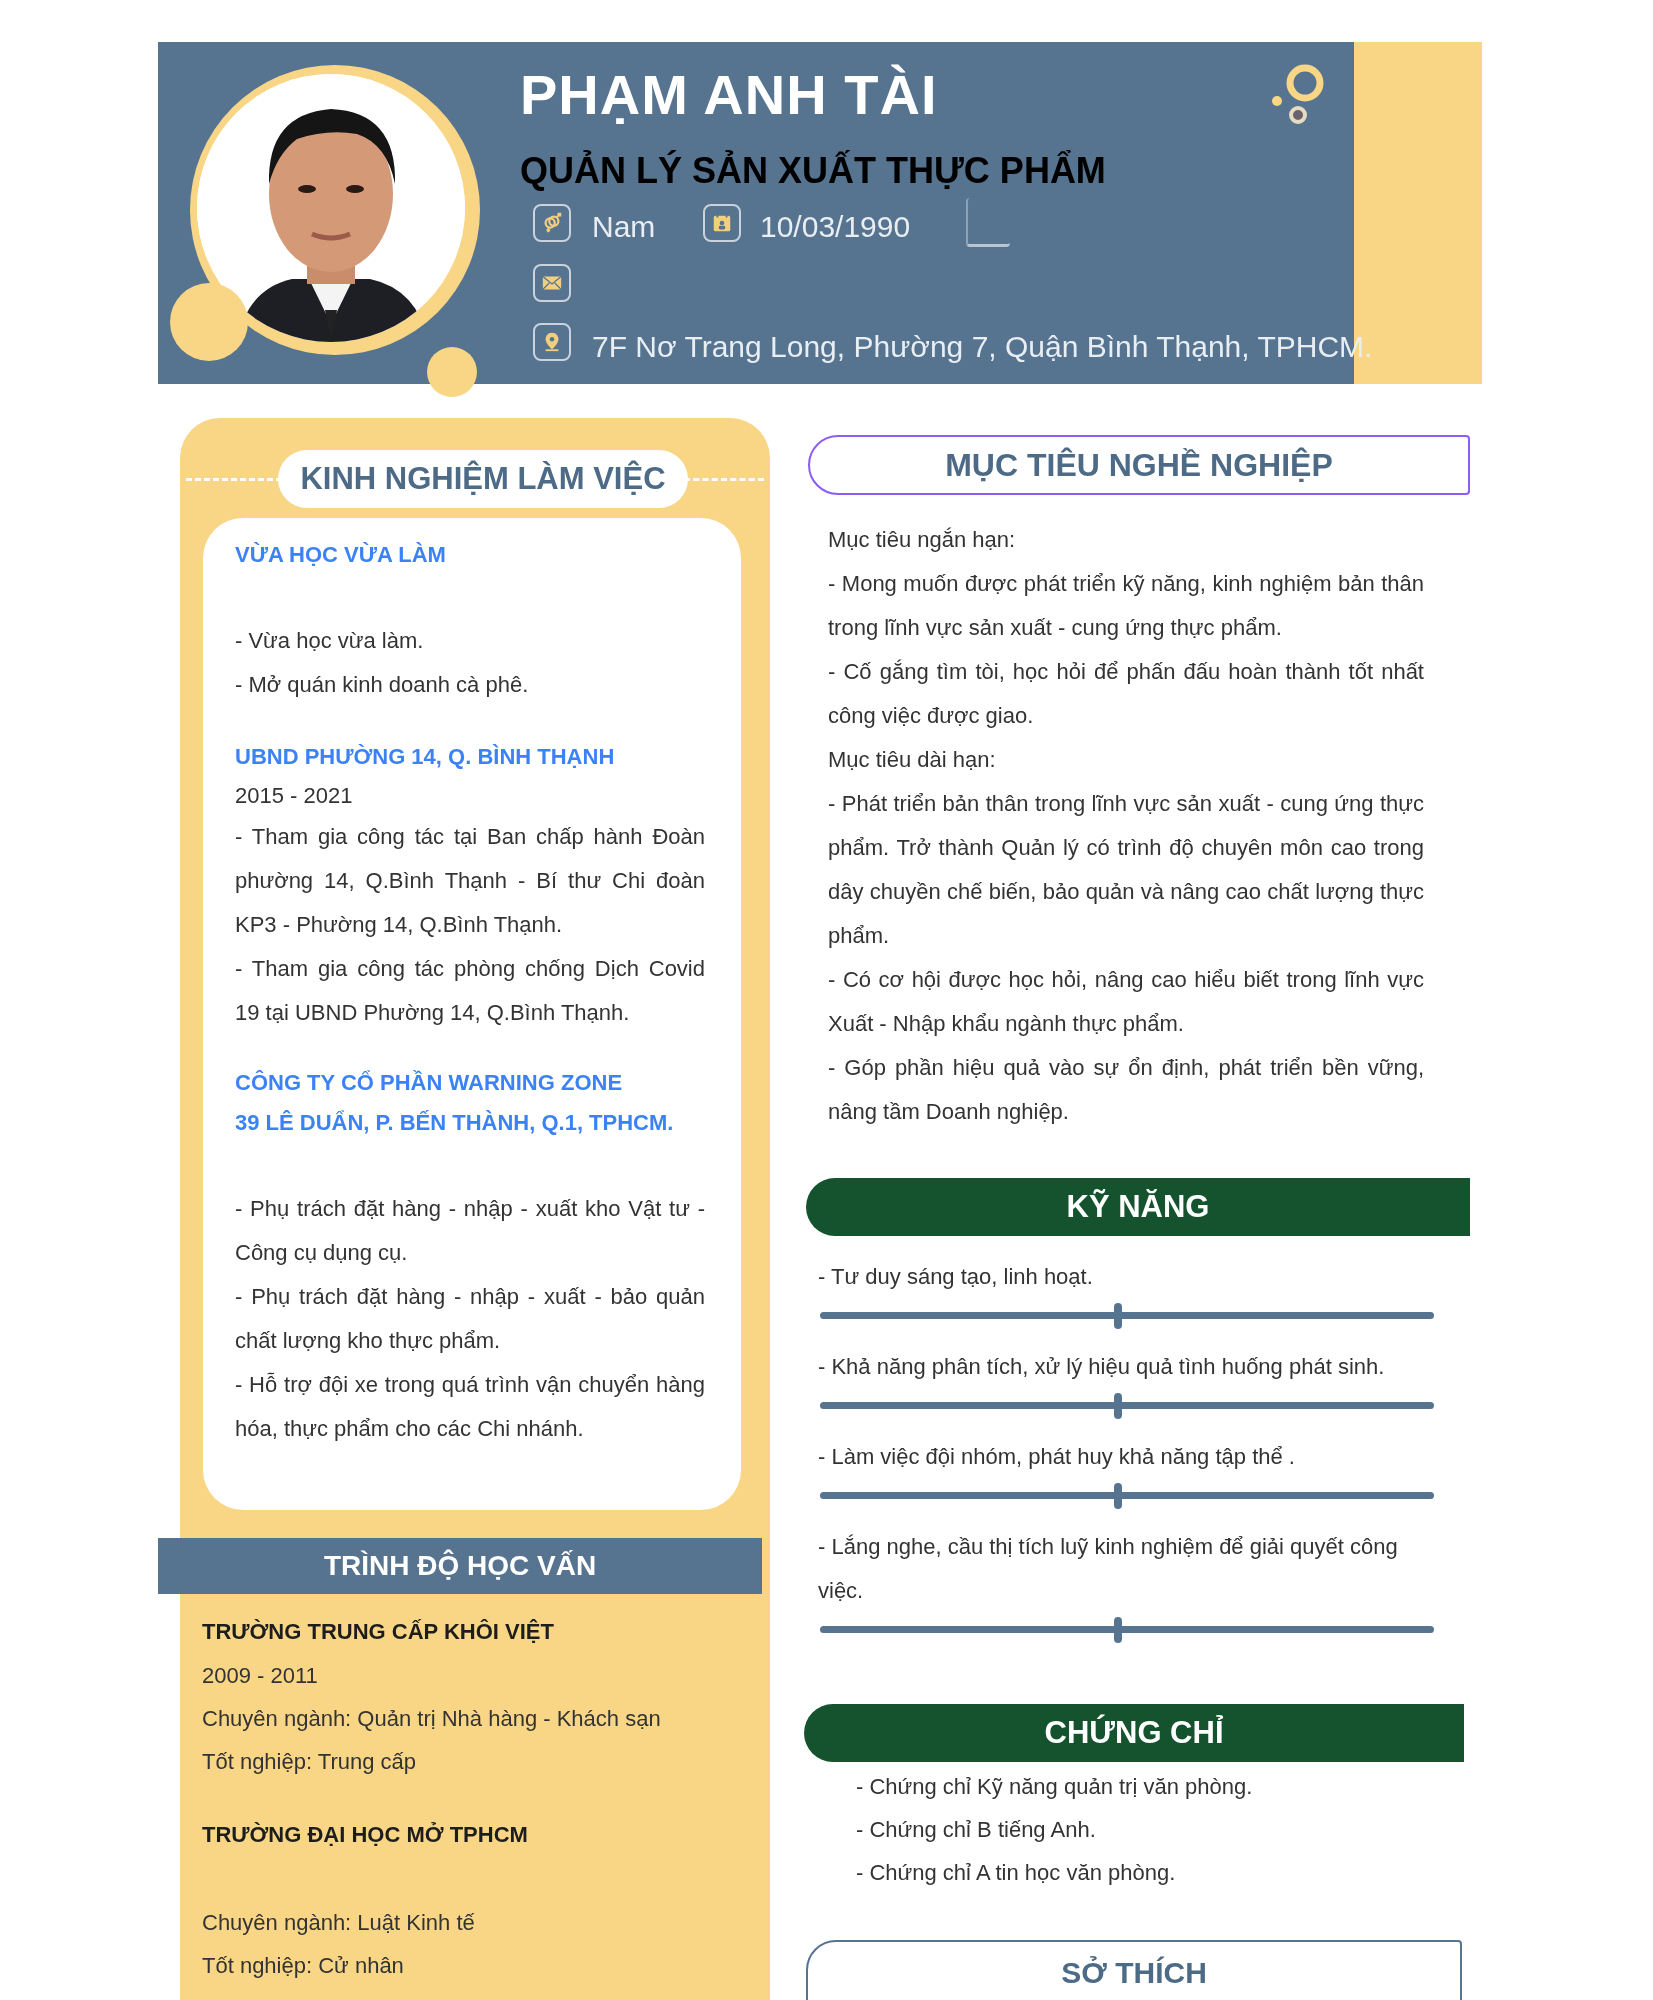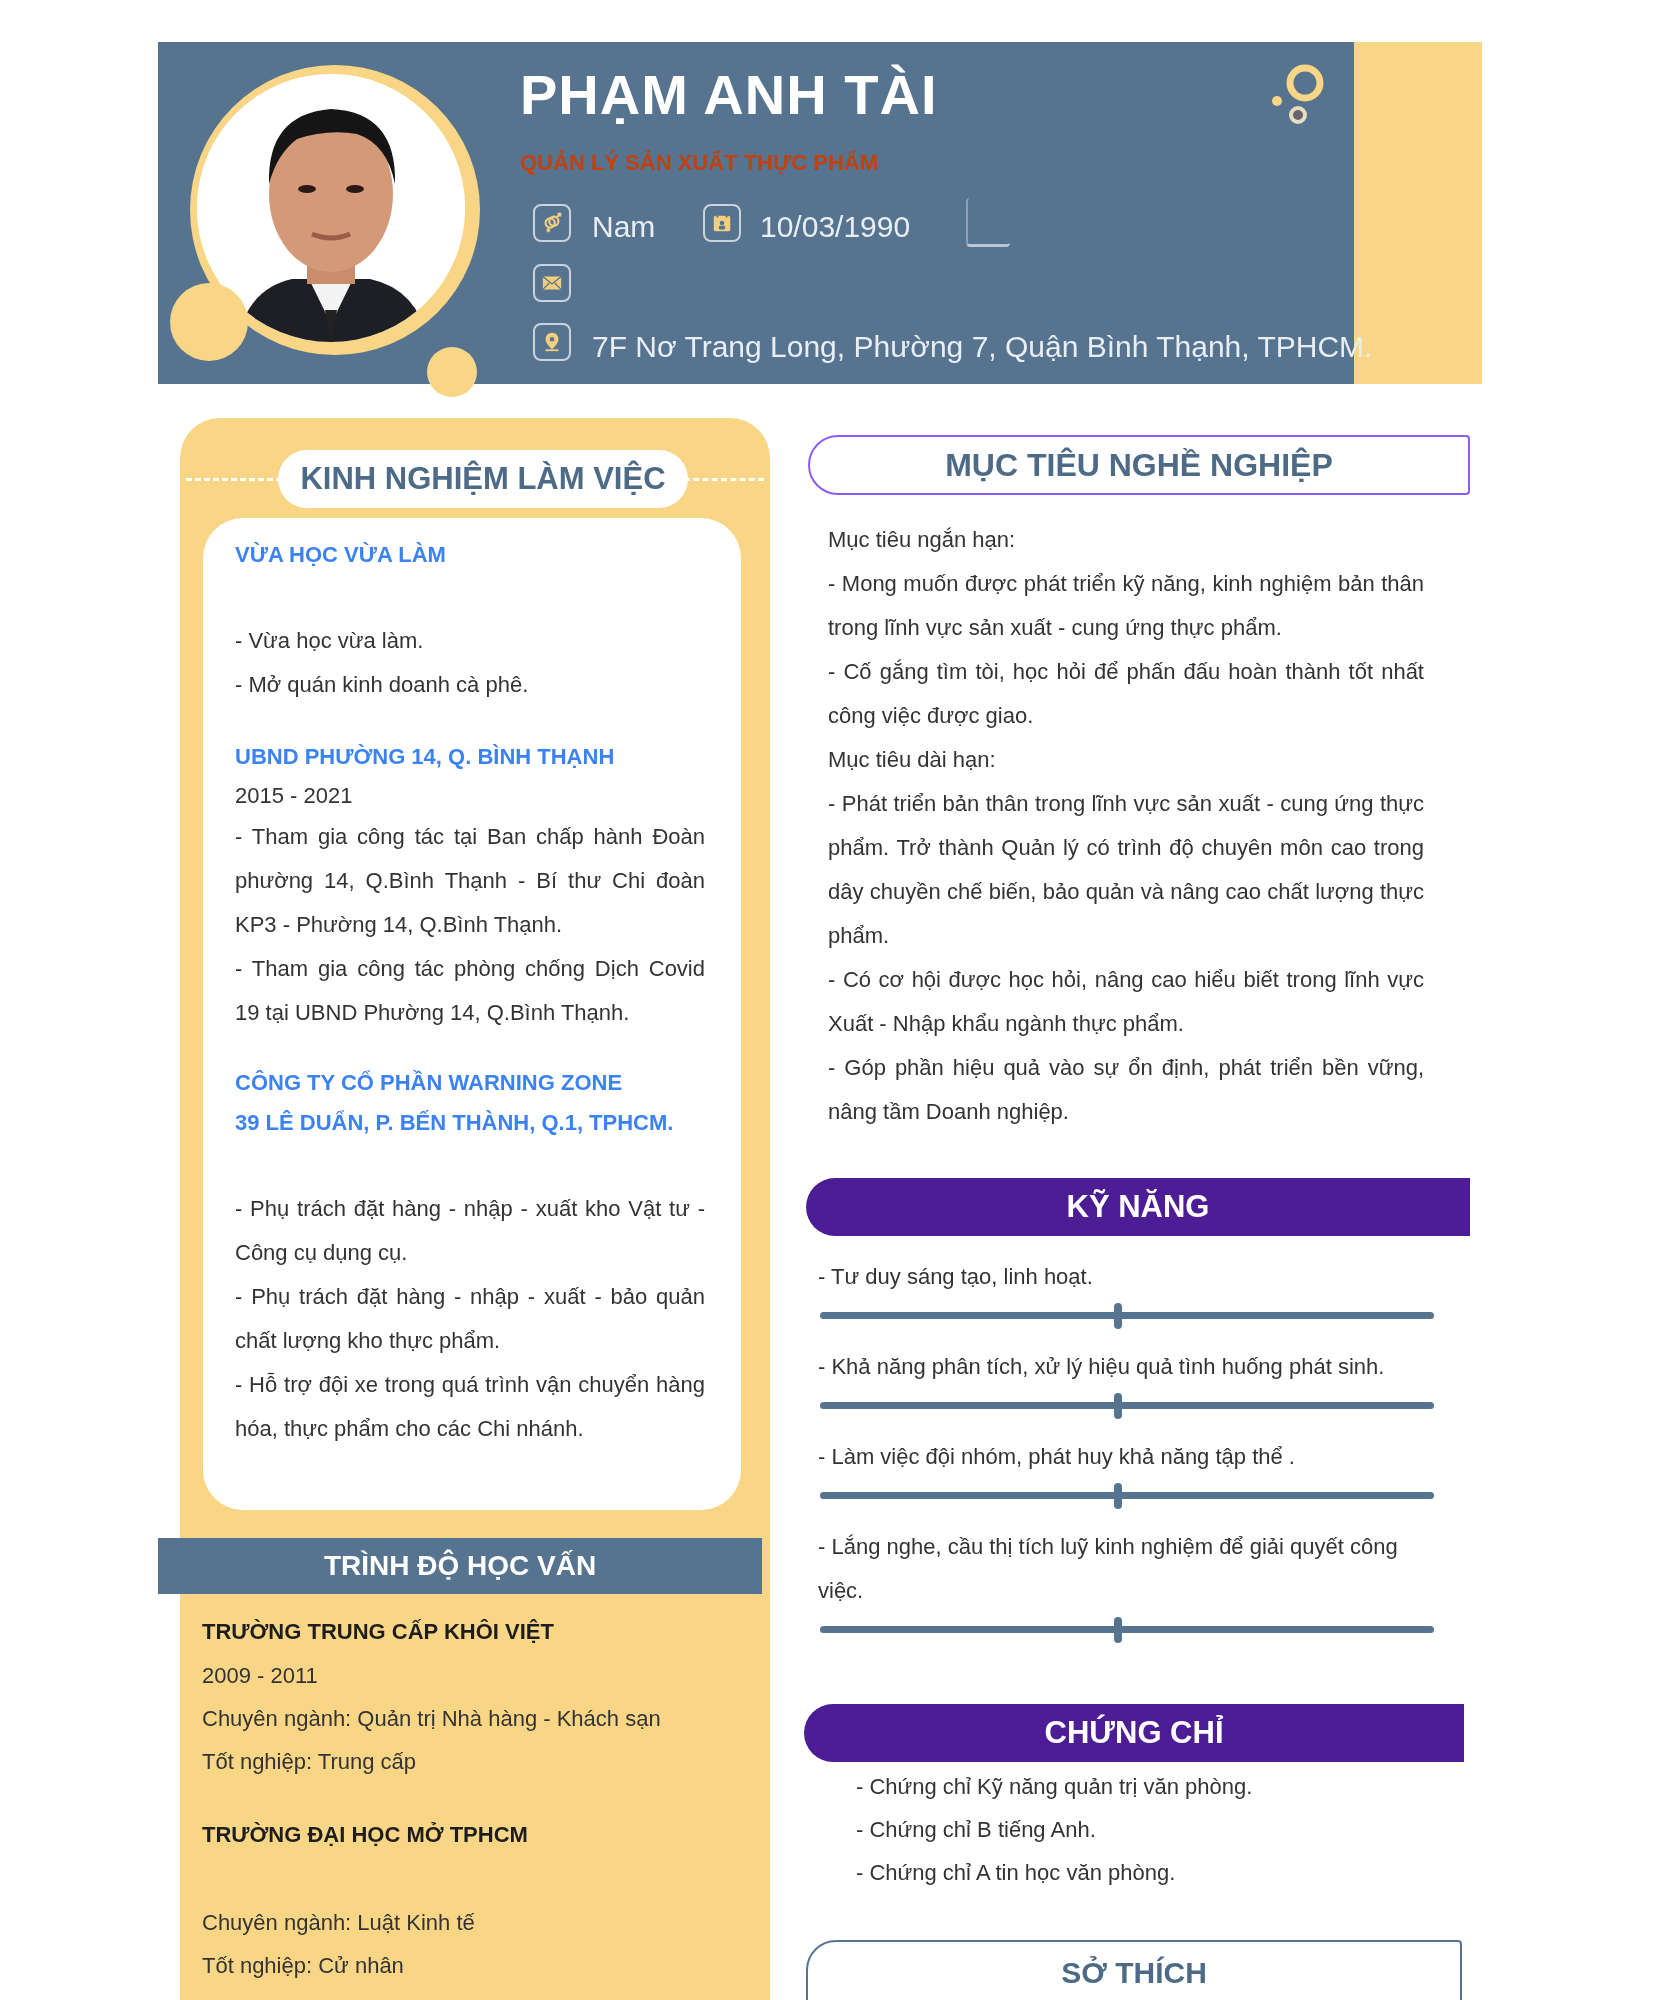--- a/index.html
+++ b/index.html
@@ -10,21 +10,21 @@
   
   .header { left:158px; top:42px; width:1196px; height:342px; background:#56738f; }
   .header-strip { left:1354px; top:42px; width:128px; height:342px; background:#f8d686; }
   .photo-ring { left:190px; top:65px; width:290px; height:290px; border-radius:50%; background:#f8d686; }
   .photo { left:197px; top:74px; width:268px; height:268px; border-radius:50%; background:#ffffff; overflow:hidden; }
   .photo svg { width:100%; height:100%; display:block; }
   .dot-big { left:170px; top:283px; width:78px; height:78px; border-radius:50%; background:#f8d686; }
   .dot-small { left:427px; top:347px; width:50px; height:50px; border-radius:50%; background:#f8d686; }
 
   .name { left:520px; top:62px; font-size:56px; font-weight:bold; color:#ffffff; letter-spacing:1px; white-space:nowrap; }
-  .job { left:520px; top:150px; font-size:22px; font-weight:bold; color:#c2410c; white-space:nowrap; }
+  .job { left:520px; top:150px; font-size:36px; font-weight:bold; color:#000000; white-space:nowrap; }
   .info-icon { width:38px; height:38px; border:2px solid #c9d3dd; border-radius:8px; box-sizing:border-box;
                display:flex; align-items:center; justify-content:center; }
   .info-icon svg { width:22px; height:22px; }
   .info-text { font-size:30px; color:#e9eef3; white-space:nowrap; }
   .deco { left:1268px; top:60px; width:60px; height:70px; }
 
   
   .left-panel { left:180px; top:418px; width:590px; height:1600px; background:#f8d686; border-radius:40px 40px 0 0; }
   .dash-line { top:478px; height:0; border-top:3px dashed #ffffff; }
   .kn-title { left:278px; top:450px; width:410px; height:58px; background:#ffffff; border-radius:29px;
@@ -41,21 +41,21 @@
   .edu-school { font-size:22px; font-weight:bold; color:#1d1d1d; line-height:44px; }
   .edu-line { font-size:22px; color:#333333; line-height:43px; }
 
   
   .goal-title { left:808px; top:435px; width:662px; height:60px; border:2px solid #8b5cf6; border-radius:30px 4px 4px 30px;
                 box-sizing:border-box; display:flex; align-items:center; justify-content:center;
                 font-size:32px; font-weight:bold; color:#4d6a86; }
   .goal-inner { left:828px; top:518px; width:596px; }
   .goal-line { font-size:22px; color:#333333; line-height:44px; text-align:justify; }
 
-  .section-bar { width:664px; height:58px; background:#4c1d95; border-radius:29px 0 0 29px;
+  .section-bar { width:664px; height:58px; background:#14532d; border-radius:29px 0 0 29px;
                  display:flex; align-items:center; justify-content:center; font-size:31px; font-weight:bold; color:#ffffff; }
   .skills { left:818px; top:1255px; width:616px; }
   .skill-label { font-size:22px; color:#333333; line-height:44px; }
   .skill-bar { position:relative; height:34px; }
   .skill-track { position:absolute; left:2px; right:0; top:13px; height:7px; background:#56738f; border-radius:4px; }
   .skill-knob { position:absolute; top:4px; width:8px; height:26px; background:#56738f; border-radius:4px; }
 
   .cert-inner { left:856px; top:1765px; width:560px; }
   .cert-line { font-size:22px; color:#333333; line-height:43px; }
 

